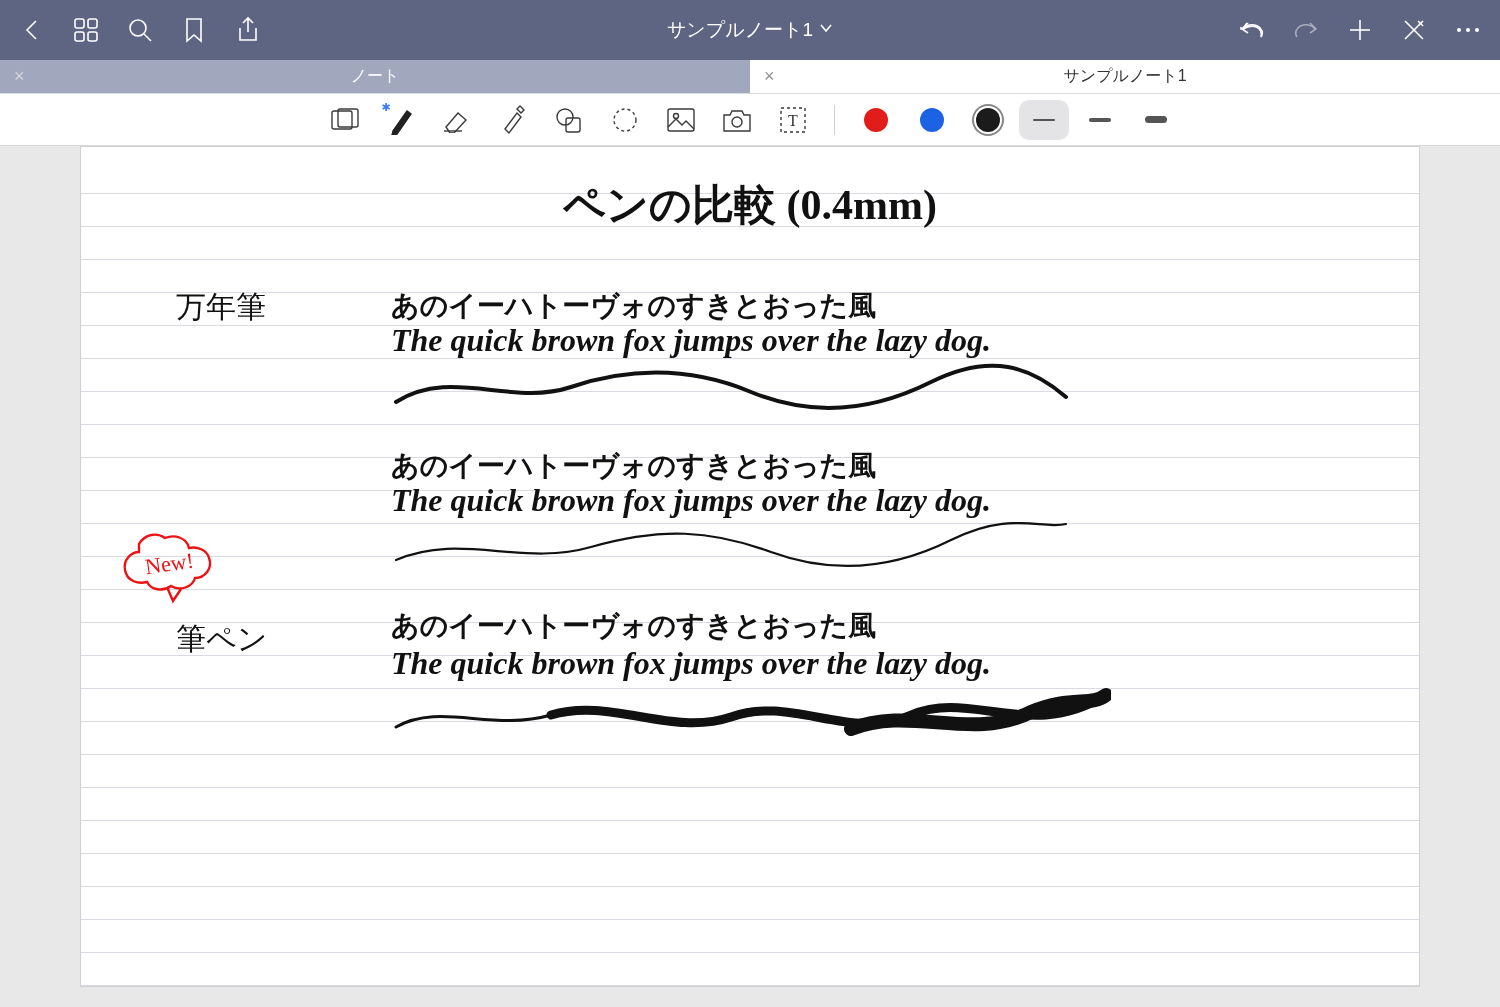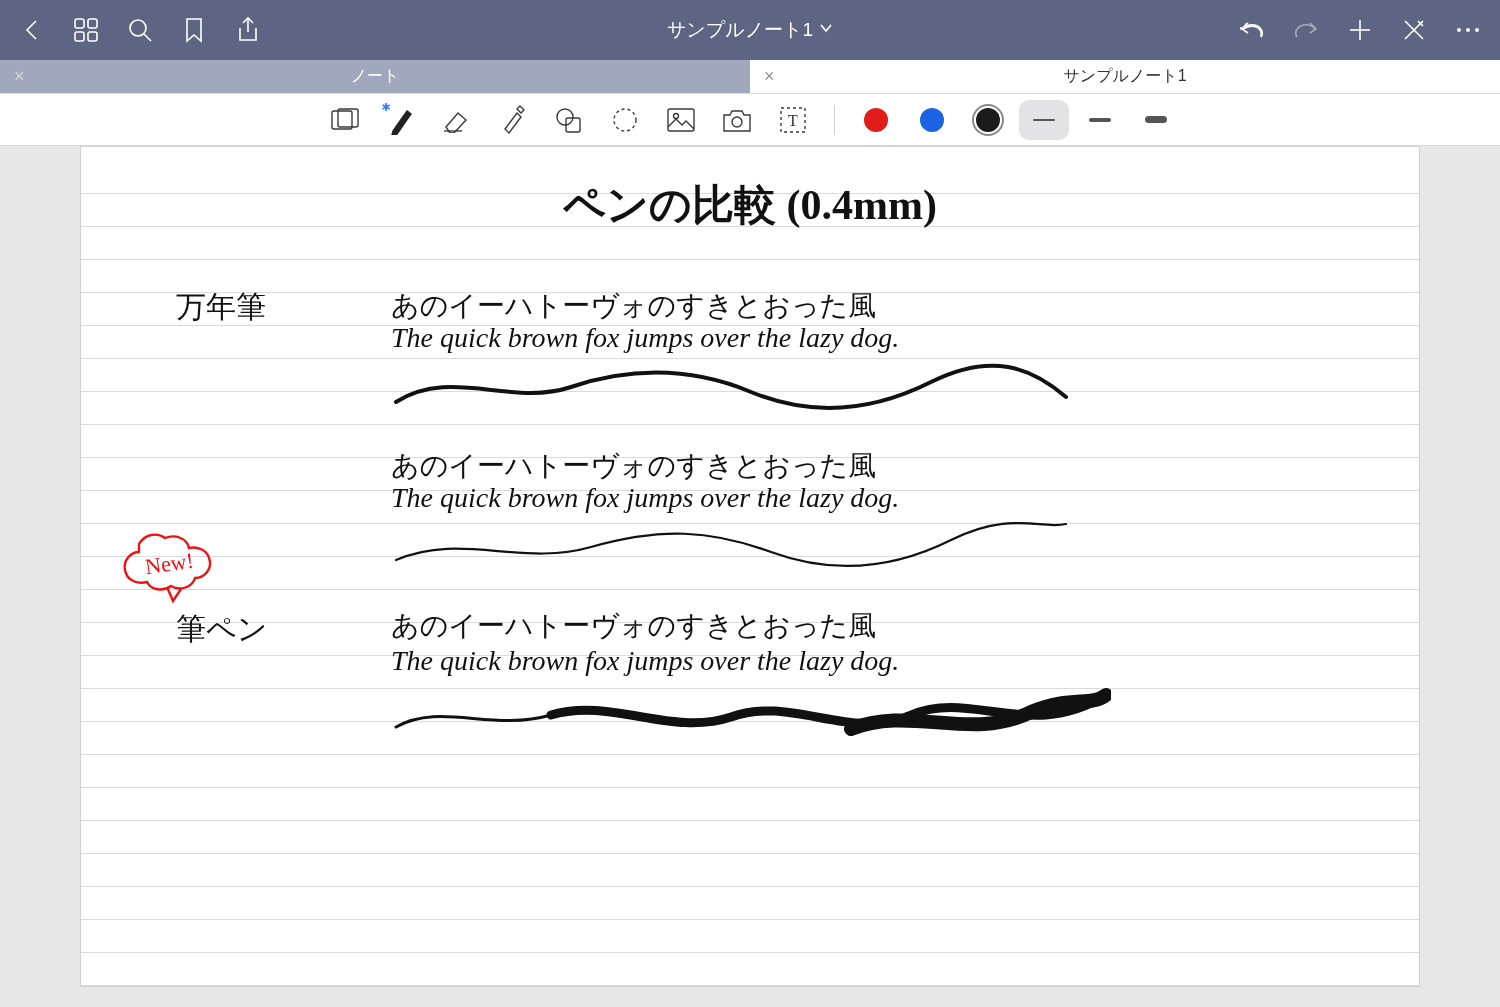--- a/index.html
+++ b/index.html
@@ -49,25 +49,25 @@
   .stroke-chip .bar { background:#555; border-radius:4px;}
 
   
   .workspace { height: calc(1007px - 60px - 34px - 52px); background:#e8e8e8; padding: 0 80px 20px; overflow:hidden;}
   .page {
     width:100%; height:100%; background:#fff; border:1px solid #d0d0d0;
     position:relative; overflow:hidden;
     background-image: repeating-linear-gradient(to bottom, transparent 0, transparent 32px, #d8dce2 32px, #d8dce2 33px);
     background-position: 0 14px;
   }
-  .hw { position:absolute; font-family: "Bradley Hand","Segoe Script","Comic Sans MS",cursive; color:#111; white-space:nowrap; }
+  .hw { position:absolute; font-family: "Bradley Hand","Segoe Script","Comic Sans MS",cursive; color:#111; white-space:nowrap;font-weight:bold; }
   .hw.title { font-size:42px; font-weight:600; left:0; right:0; text-align:center; top:30px;}
   .hw.label { font-size:30px; font-weight:500;font-family:Liberation Mono, monospace;}
   .hw.jp    { font-size:28px;}
-  .hw.en    { font-size:28px; font-style:italic;}
+  .hw.en    { font-size:32px; font-style:italic;}
   .new-badge { position:absolute; left:38px; top:370px; }
   .new-badge svg path{ stroke:#e11; stroke-width:2.4; fill:none;}
   .new-badge .txt{ position:absolute; left:26px; top:34px; font-family:"Bradley Hand",cursive; color:#e11; font-size:22px; transform:rotate(-8deg);}
 
   .wave { position:absolute; left:310px; }
 </style>
 </head>
 <body>
 
 <div class="topbar">
@@ -267,21 +267,21 @@
     </svg>
 
     <div class="new-badge">
       <svg width="110" height="100" viewBox="0 0 110 100">
         <path d="M20 35c-8 0-16 8-14 18 2 12 14 14 22 12 4 8 16 10 24 4 10 6 22 0 24-8 10 0 18-10 14-20-2-8-12-12-20-10-2-10-14-14-24-10-8-6-20-4-26 6z"></path>
         <path d="M48 70 l6 14 8-12"></path>
       </svg>
       <span class="txt">New!</span>
     </div>
 
-    <div class="hw label" style="left:95px; top:462px">筆ペン</div>
+    <div class="hw label" style="left:95px; top:472px">筆ペン</div>
     <div class="hw jp" style="left:310px; top:460px">あのイーハトーヴォのすきとおった風</div>
     <div class="hw en" style="left:310px; top:498px">The quick brown fox jumps over the lazy dog.</div>
     <svg class="wave" style="top:540px" width="720" height="60">
       <path d="M5 40 C 50 15, 100 45, 160 28 C 220 10, 280 50, 340 30 C 400 8, 460 55, 520 28 C 580 2, 640 55, 715 8" stroke="#111" fill="none" stroke-linecap="round" stroke-width="3">
       </path>
       <path d="M160 28 C 220 10, 280 50, 340 30 C 400 8, 460 55, 520 28 C 580 2, 640 55, 715 8" stroke="#111" fill="none" stroke-linecap="round" stroke-width="9"></path>
       <path d="M460 42 C 520 18, 580 55, 640 25 C 680 8, 700 20, 715 8" stroke="#111" fill="none" stroke-linecap="round" stroke-width="14"></path>
     </svg>
 
   </div>

